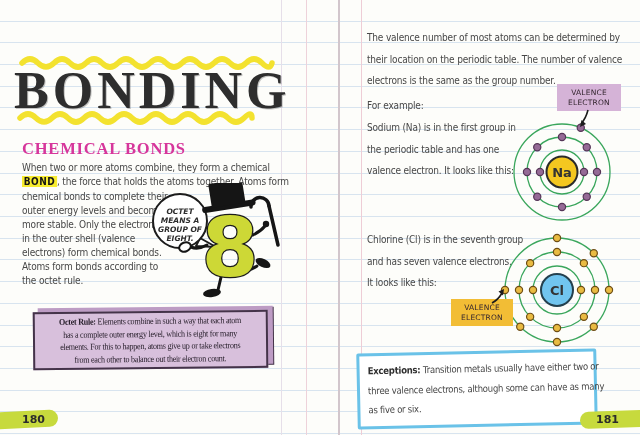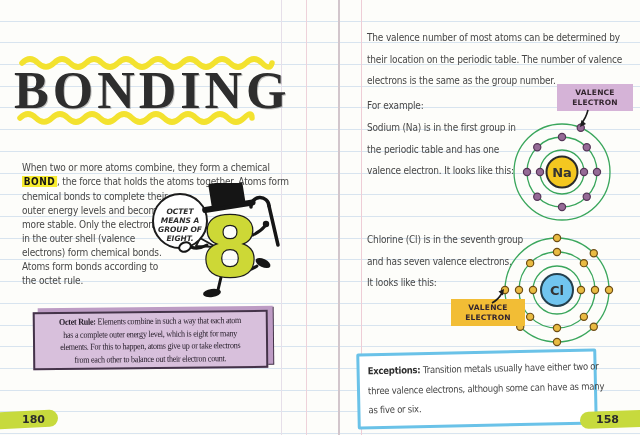--- a/index.html
+++ b/index.html
@@ -44,22 +44,22 @@
   .swoosh-181{left:580px;top:411px;width:66px;border-radius:10px 3px 3px 10px;transform:rotate(-2deg);}
   .page-num{font-size:11px;font-weight:bold;color:#2b2b2b;}
   .num-180{left:22px;top:413px;}
   .num-181{left:596px;top:413px;}
 
   .intro{left:367px;top:27px;}
   .for-example{left:367px;top:95px;}
   .sodium-text{left:367px;top:117px;}
   .chlorine-text{left:367px;top:229px;}
 
-  .valence-label{font-size:7.5px;font-weight:bold;line-height:9.5px;color:#33252e;text-align:center;
-    white-space:pre-line;padding:4px 8px;letter-spacing:0.2px;}
+  .valence-label{font-size:7.5px;font-weight:normal;line-height:9.5px;color:#33252e;text-align:center;
+    white-space:pre-line;padding:4px 2px;letter-spacing:0.2px;}
   .vl-sodium{left:557px;top:84px;width:60px;background:#d5b3d7;}
   .vl-chlorine{left:451px;top:299px;width:58px;background:#f2bd35;}
 
   svg text{font-family:"DejaVu Sans",sans-serif;}
   .exceptions-box{left:357px;top:351px;width:240px;background:#fff;border:3.5px solid #6ac2e8;
     border-radius:2px;transform:rotate(-1.2deg);padding:5px 8px 6px 8px;box-sizing:border-box;}
   .exceptions-text{font-size:9.5px;line-height:19.5px;color:#474747;letter-spacing:-0.3px;
     white-space:pre;transform:scaleX(0.9);transform-origin:left top;}
   .exceptions-text b{font-weight:bold;color:#2f2f2f;}
 </style>
@@ -77,20 +77,21 @@
   <svg class="wave" style="left:18px;top:54px;" width="258" height="16">
     <path d="M4,9 Q12,1 20,9 T36,9 T52,9 T68,9 T84,9 T100,9 T116,9 T132,9 T148,9 T164,9 T180,9 T196,9 T212,9 T228,9 T244,9 T254,9" fill="none" stroke="#f3e22f" stroke-width="5.5" stroke-linecap="round"></path>
   </svg>
 
   <div class="abs book-title">BONDING</div>
 
   <svg class="wave" style="left:16px;top:109px;" width="240" height="16">
     <path d="M4,9 Q12,1 20,9 T36,9 T52,9 T68,9 T84,9 T100,9 T116,9 T132,9 T148,9 T164,9 T180,9 T196,9 T212,9 T228,9 T236,9" fill="none" stroke="#f3e22f" stroke-width="5.5" stroke-linecap="round"></path>
   </svg>
 
+  <div class="abs section-heading">CHEMICAL BONDS</div>
 
   <div class="abs hw lh14 para-a"><span>When two or more atoms combine, they form a chemical
 </span><span class="bond">BOND</span><span>, the force that holds the atoms together. Atoms form</span></div>
 
   <div class="abs hw lh14 para-b">chemical bonds to complete their
 outer energy levels and become
 more stable. Only the electrons
 in the outer shell (valence
 electrons) form chemical bonds.
 Atoms form bonds according to
@@ -205,15 +206,15 @@
     <path d="M16,5 l-5.5,2.5 l4.5,4 z" fill="#1c1c1c"></path>
   </svg>
 
   <div class="abs exceptions-box">
     <div class="exceptions-text"><b>Exceptions:</b><span> Transition metals usually have either two or
 three valence electrons, although some can have as many
 as five or six.</span></div>
   </div>
 
   <div class="abs page-swoosh swoosh-181"></div>
-  <div class="abs page-num num-181">158</div>
+  <div class="abs page-num num-181">181</div>
 
 </div>
 
 </body></html>

